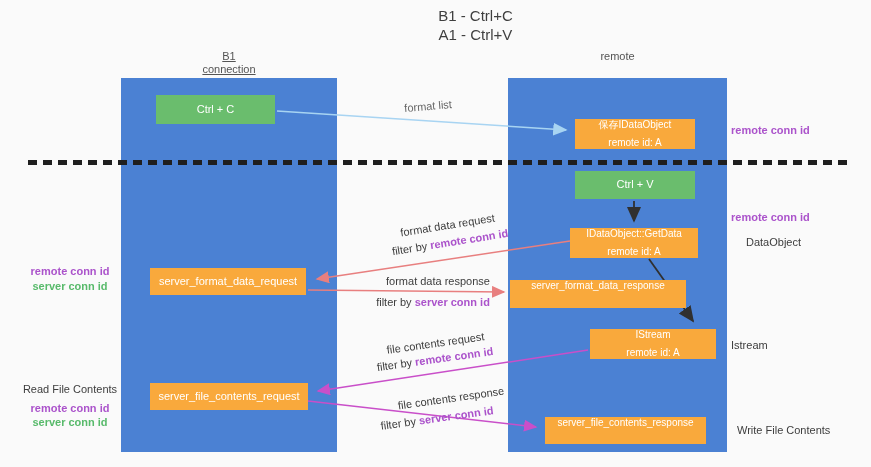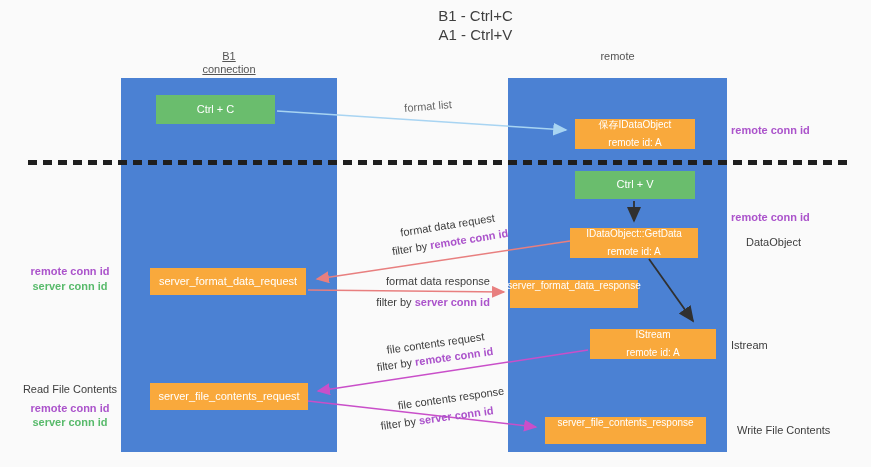--- a/index.html
+++ b/index.html
@@ -85,21 +85,21 @@
 
   <div class="box orange f10" style="left:570px;top:228px;width:128px;height:30px;">
     <span>IDataObject::GetData</span>
     <span>remote id: A</span>
   </div>
 
   <div class="box orange f11" style="left:150px;top:268px;width:156px;height:27px;">
     <span>server_format_data_request</span>
   </div>
 
-  <div class="box orange f10" style="left:510px;top:280px;width:128px;height:28px;">
+  <div class="box orange f10" style="left:510px;top:280px;width:176px;height:28px;">
     <span>server_format_data_response</span>
   </div>
 
   <div class="box orange f10" style="left:590px;top:329px;width:126px;height:30px;">
     <span>IStream</span>
     <span>remote id: A</span>
   </div>
 
   <div class="box orange f11" style="left:150px;top:383px;width:158px;height:27px;">
     <span>server_file_contents_request</span>

